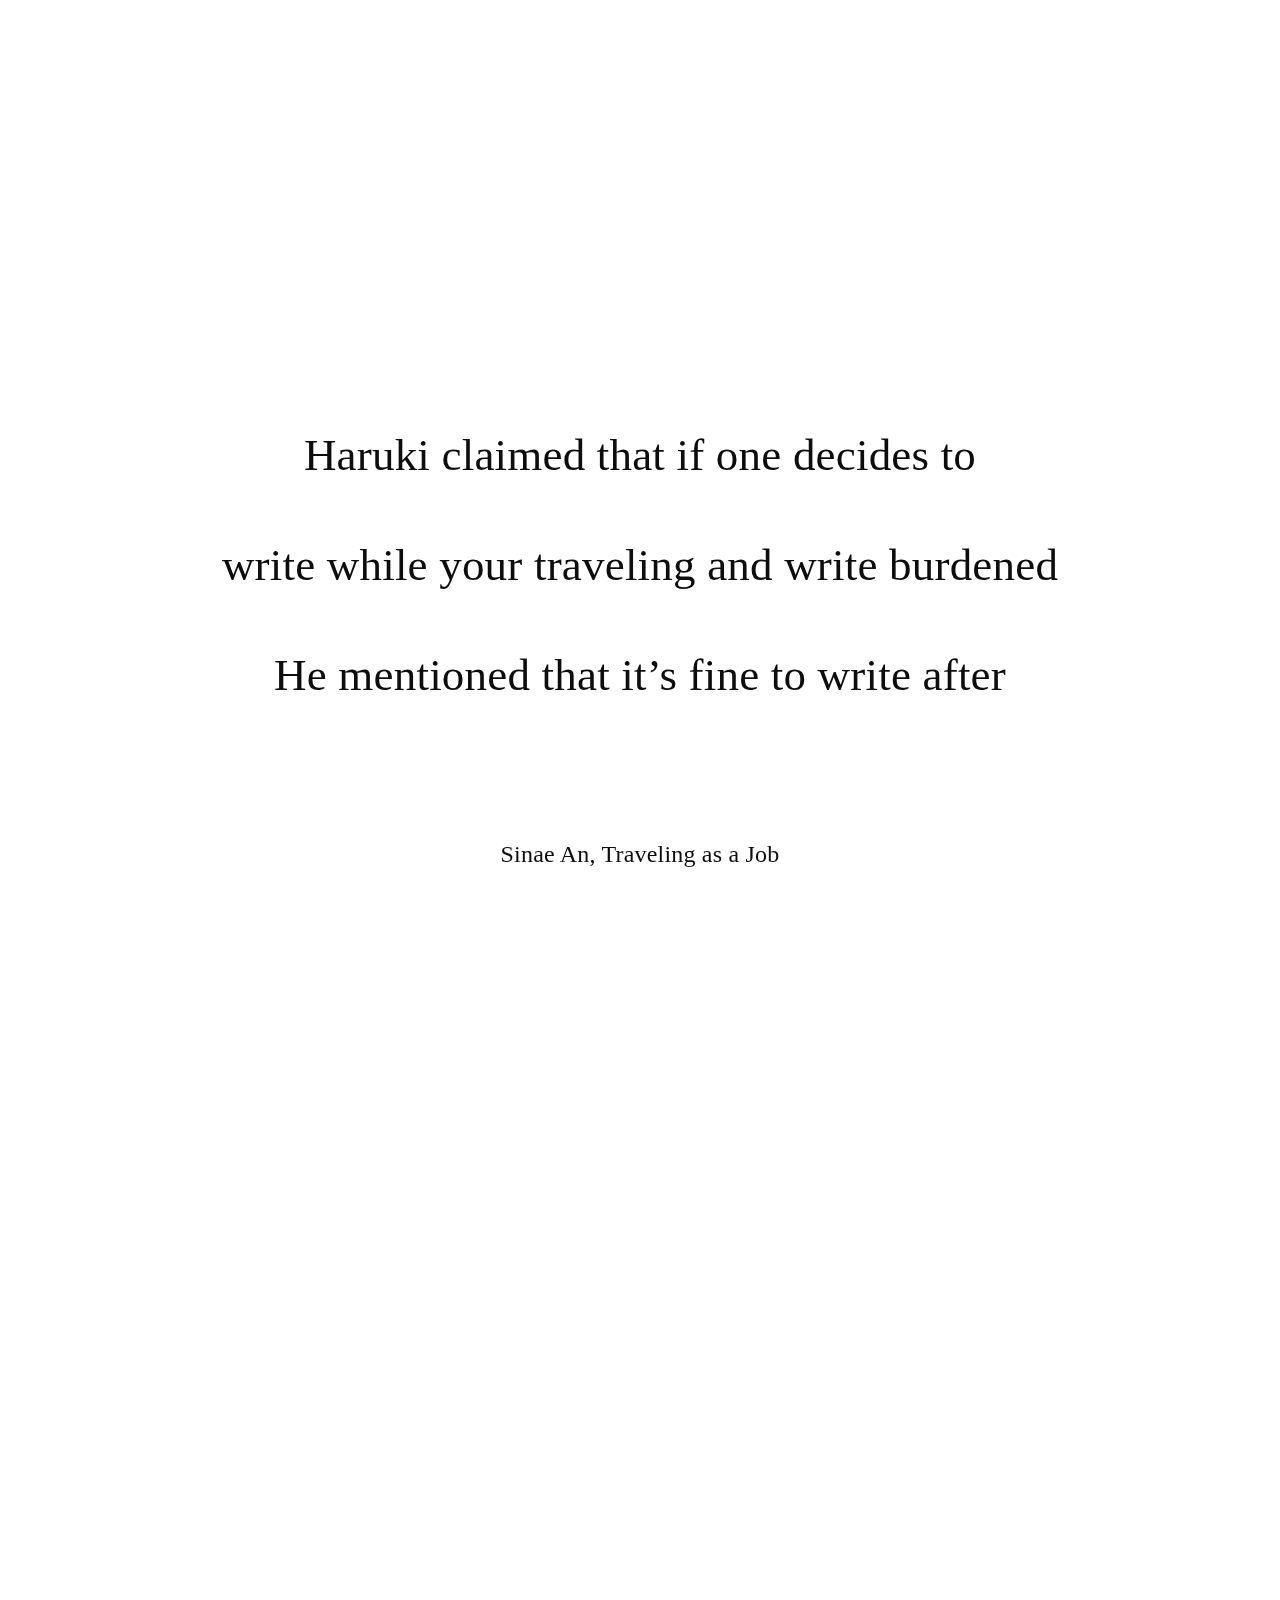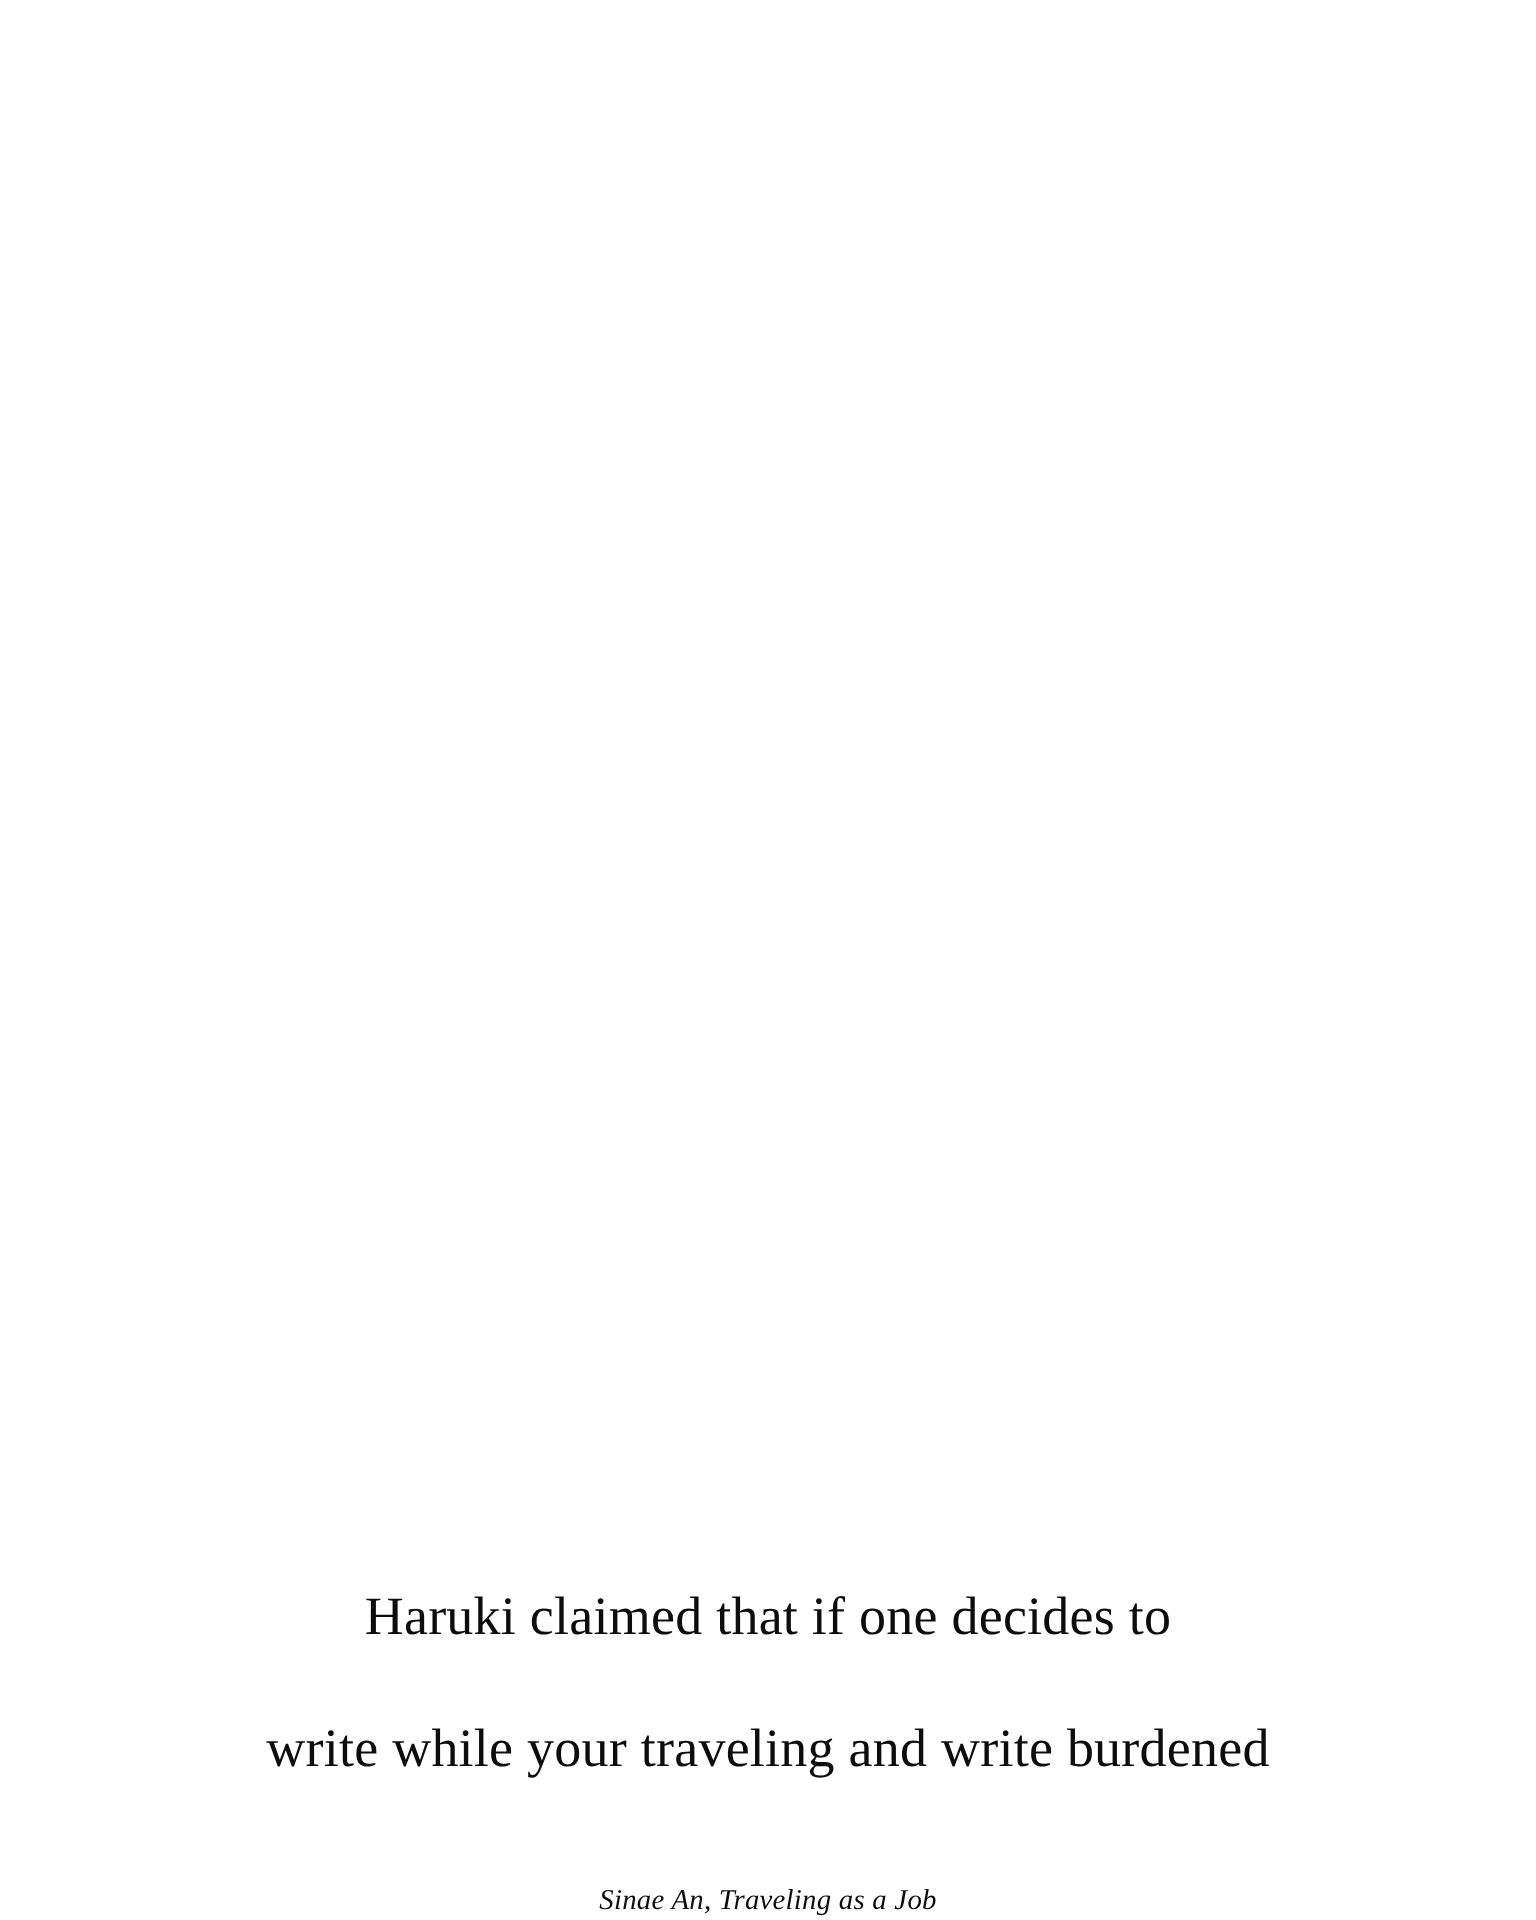--- a/index.html
+++ b/index.html
@@ -15,54 +15,54 @@
     position: relative;
     overflow: hidden;
   }
   .page {
     width: 1280px;
     height: 1600px;
     box-sizing: border-box;
     display: flex;
     flex-direction: column;
     align-items: center;
-    justify-content: flex-end;
+    justify-content: flex-start;
   }
   .quote-block {
     width: 1000px;
     margin-top: 400px;
     text-align: center;
   }
   .quote-line {
     font-size: 45px;
     line-height: 110px;
     letter-spacing: 0.2px;
     white-space: nowrap;
     font-weight: 400;
   }
   .attribution-wrap {
     width: 1000px;
     text-align: center;
-    margin-top: 56px;
-    font-style: italic;
+    margin-top: 108px;
   }
   .attribution {
     font-size: 24px;
     line-height: 32px;
     letter-spacing: 0.2px;
     font-weight: 400;
   }
 </style>
 </head>
 <body>
 
 <div class="page">
 
   <div class="quote-block">
     <div class="quote-line">Haruki claimed that if one decides to</div>
     <div class="quote-line">write while your traveling and write burdened</div>
+    <div class="quote-line">He mentioned that it’s fine to write after</div>
   </div>
 
   <div class="attribution-wrap">
     <div class="attribution">Sinae An, Traveling as a Job</div>
   </div>
 
 </div>
 
 </body></html>

